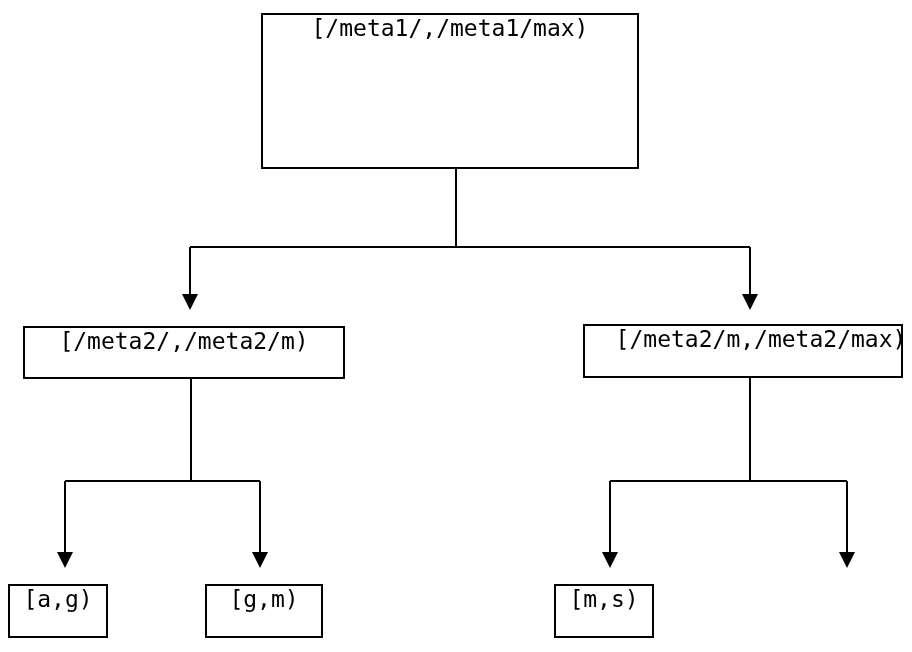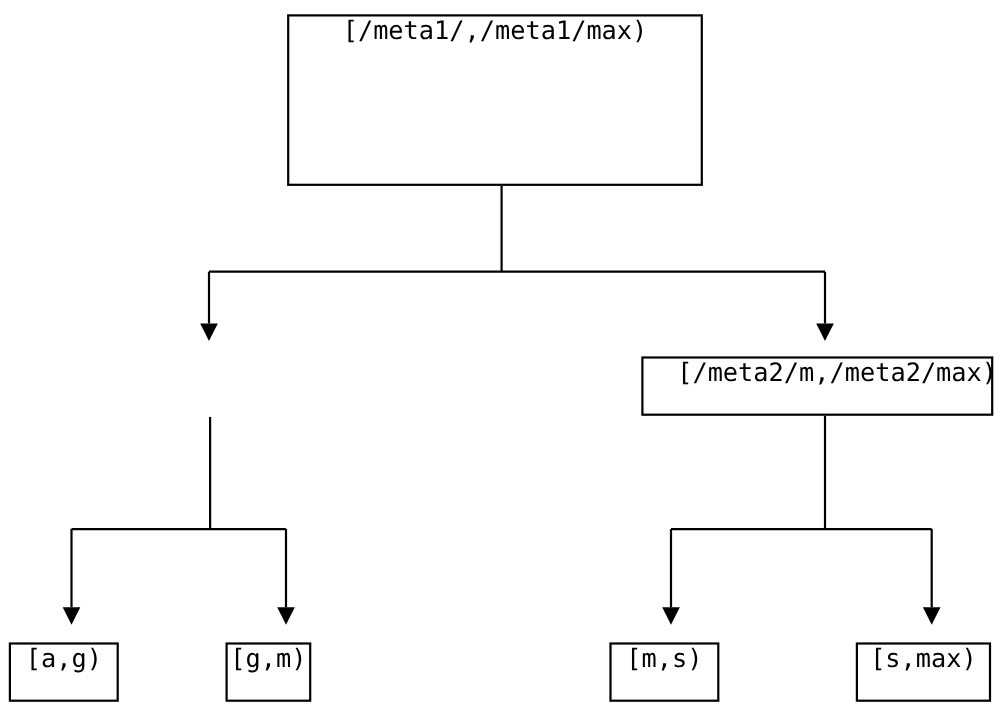--- a/index.html
+++ b/index.html
@@ -40,21 +40,21 @@
     display: flex;
     align-items: flex-start;
     justify-content: center;
     font-size: 23px;
     white-space: nowrap;
   }
   .node-root      { left: 261px; top: 13px;  width: 378px; height: 156px; }
   .node-meta2-low { left: 23px;  top: 326px; width: 322px; height: 53px;  }
   .node-meta2-high{ left: 583px; top: 324px; width: 320px; height: 54px; padding-left: 36px;  }
   .node-leaf-ag   { left: 8px;   top: 584px; width: 100px; height: 54px;  }
-  .node-leaf-gm   { left: 205px; top: 584px; width: 78px;  height: 54px;  }
+  .node-leaf-gm   { left: 205px; top: 584px; width: 118px;  height: 54px;  }
   .node-leaf-ms   { left: 554px; top: 584px; width: 100px; height: 54px;  }
   .node-leaf-smax { left: 778px; top: 584px; width: 123px; height: 54px;  }
 </style>
 </head>
 <body>
 
 <div class="canvas">
 
   <svg class="edges-svg" viewBox="0 0 912 652" xmlns="http://www.w3.org/2000/svg">
 
@@ -77,34 +77,34 @@
     <path d="M610,481 L610,552"></path>
     <polygon points="602,552 618,552 610,568"></polygon>
     <path d="M847,481 L847,552"></path>
     <polygon points="839,552 855,552 847,568"></polygon>
   </svg>
 
   <div class="node node-root">
     <span>[/meta1/,/meta1/max)</span>
   </div>
 
+  <div class="node node-meta2-low">
+    <span>[/meta2/,/meta2/m)</span>
+  </div>
 
   <div class="node node-meta2-high">
     <span>[/meta2/m,/meta2/max)</span>
   </div>
 
   <div class="node node-leaf-ag">
     <span>[a,g)</span>
   </div>
 
   <div class="node node-leaf-gm">
     <span>[g,m)</span>
   </div>
 
   <div class="node node-leaf-ms">
     <span>[m,s)</span>
   </div>
 
-  <div class="node node-leaf-smax">
-    <span>[s,max)</span>
-  </div>
 
 </div>
 
 </body></html>

